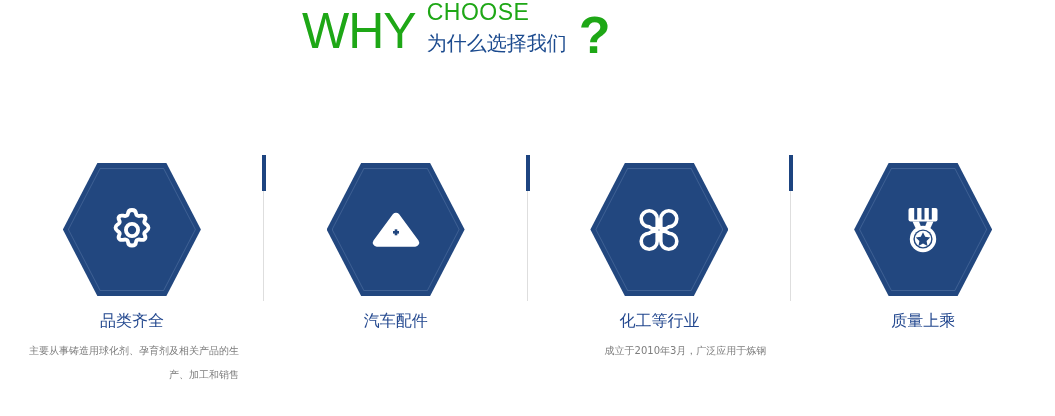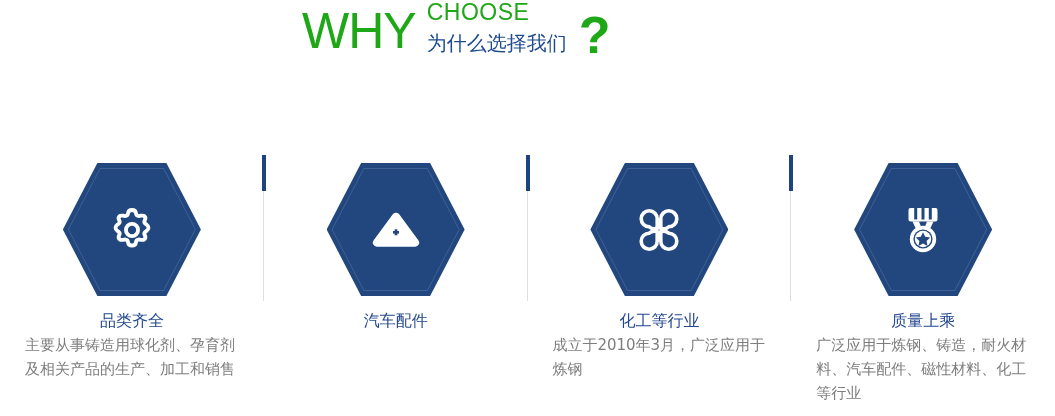--- a/index.html
+++ b/index.html
@@ -156,26 +156,26 @@
   
   .card-title {
     margin-top: 15px;
     font-size: 16px;
     line-height: 20px;
     color: #23488f;
     font-family: "DejaVu Sans", sans-serif;
     text-align: center;
   }
   .card-body {
-    margin-top: 2px;
+    margin-top: 8px;
     width: 214px;
-    font-size: 15px;
+    font-size: 10px;
     line-height: 24px;
     color: #7d7d7d;
-    text-align: left;
+    text-align: right;
     font-family: "DejaVu Sans", sans-serif;
   }
 </style>
 </head>
 <body>
 
 <div class="heading">
   <div class="heading-inner">
     <span class="why">WHY</span>
     <span class="mid-block">
@@ -308,16 +308,15 @@
 
               <path d="M24 29.2 L26.2 33.8 L31.2 34.5 L27.6 38.0 L28.5 43.0
                        L24 40.5 L19.5 43.0 L20.4 38.0 L16.8 34.5 L21.8 33.8 Z" fill="#000"></path>
             </mask>
           </defs>
           <rect x="0" y="0" width="48" height="54" fill="#ffffff" mask="url(#medalMask)"></rect>
         </svg>
       </div>
     </div>
     <div class="card-title">质量上乘</div>
-    <div class="card-body">广泛应用于炼钢、铸造，耐火材料、汽车配件、磁性材料、化工等行业</div>
   </div>
 
 </div>
 
 </body></html>

